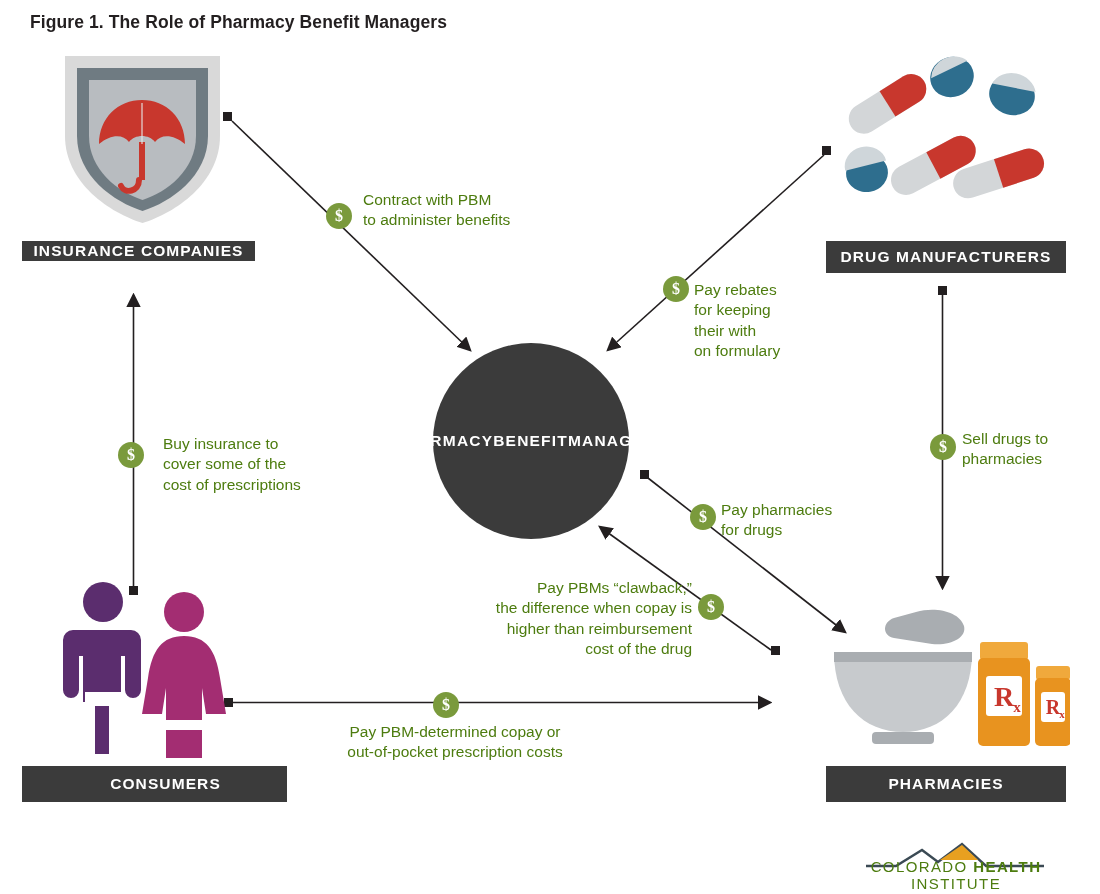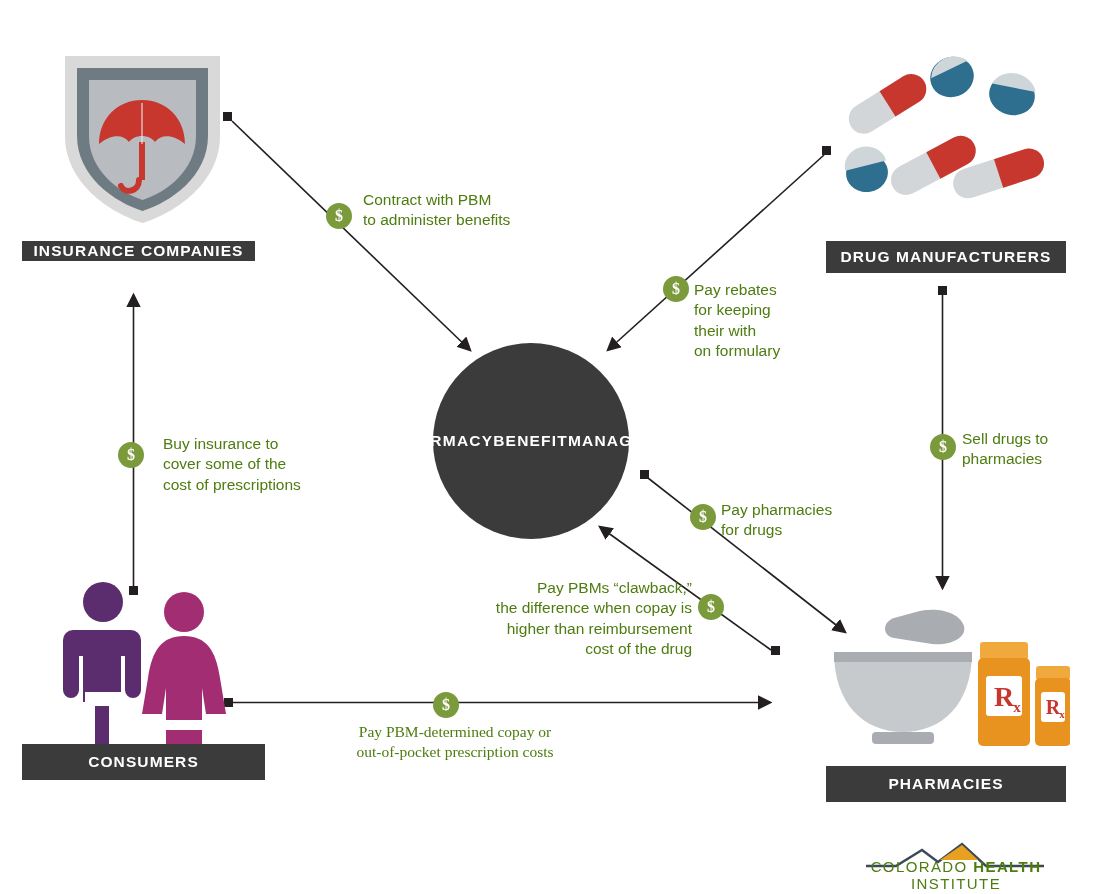--- a/index.html
+++ b/index.html
@@ -35,21 +35,21 @@
     font-weight: bold;
     font-size: 15.5px;
     letter-spacing: 1.1px;
     display: flex;
     align-items: center;
     justify-content: center;
     text-align: center;
   }
   #plate-insurance { left: 22px;  top: 241px; width: 233px; height: 20px; }
   #plate-drugmfg   { left: 826px; top: 241px; width: 240px; height: 32px; }
-  #plate-consumers { left: 22px;  top: 744px; width: 243px; height: 36px; }
+  #plate-consumers { left: 22px;  top: 766px; width: 243px; height: 36px; padding-left: 22px; }
   #plate-pharmacies{ left: 826px; top: 766px; width: 240px; height: 36px; }
 
   
   #hub {
     position: absolute;
     left: 433px;
     top: 343px;
     width: 196px;
     height: 196px;
     border-radius: 50%;
@@ -73,21 +73,21 @@
     line-height: 1.32;
     color: #4d7c0f;
     white-space: pre-line;
   }
   #txt-contract  { left: 363px; top: 190px; width: 210px; }
   #txt-rebates   { left: 694px; top: 280px; width: 135px; }
   #txt-buyins    { left: 163px; top: 434px; width: 175px; }
   #txt-selldrugs { left: 962px; top: 429px; width: 120px; }
   #txt-paypharm  { left: 721px; top: 500px; width: 150px; }
   #txt-clawback  { left: 447px; top: 578px; width: 245px; text-align: right; }
-  #txt-copay     { left: 320px; top: 722px; width: 270px; text-align: center; font-family: Liberation Serif, serif; }
+  #txt-copay     { left: 320px; top: 722px; width: 270px; text-align: center; }
 
   
   .dollar {
     position: absolute;
     width: 26px;
     height: 26px;
     border-radius: 50%;
     background: #7a9a3c;
     color: #ffffff;
     font-weight: bold;
@@ -138,20 +138,21 @@
     letter-spacing: 1.4px;
     color: #4d7c0f;
   }
   #logo-text b { font-weight: bold; }
 </style>
 </head>
 <body>
 
 <div id="page">
 
+  <div class="fig-title">Figure 1. The Role of Pharmacy Benefit Managers</div>
 
   <svg id="arrows" viewBox="0 0 1100 894">
     <defs>
       <marker id="arrowhead" markerWidth="9" markerHeight="9" refX="7.5" refY="4.5" orient="auto">
         <path d="M0,0 L9,4.5 L0,9 z" fill="#231f20"></path>
       </marker>
     </defs>
 
     <g>
       <rect x="223" y="112" width="9" height="9" fill="#231f20"></rect>

